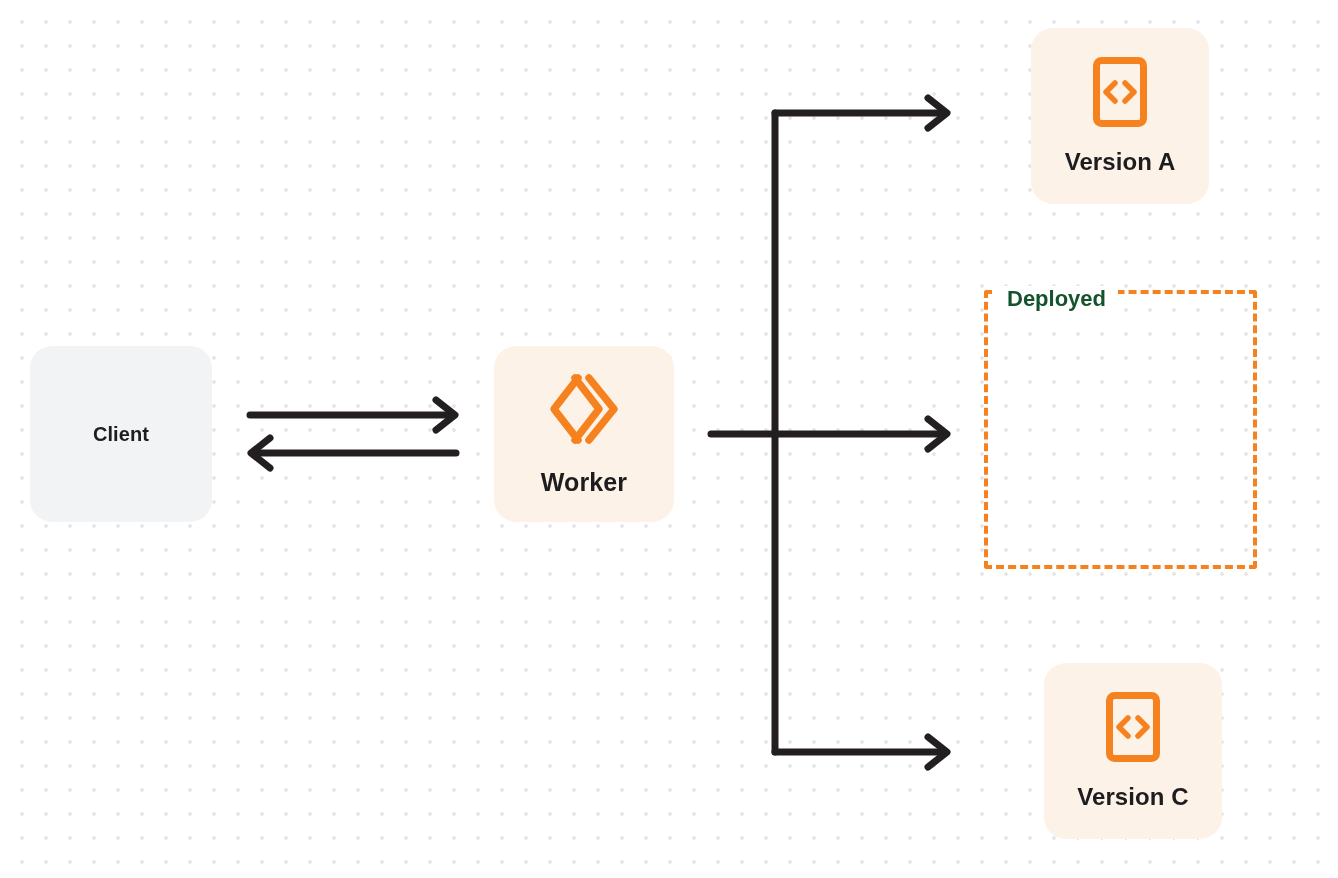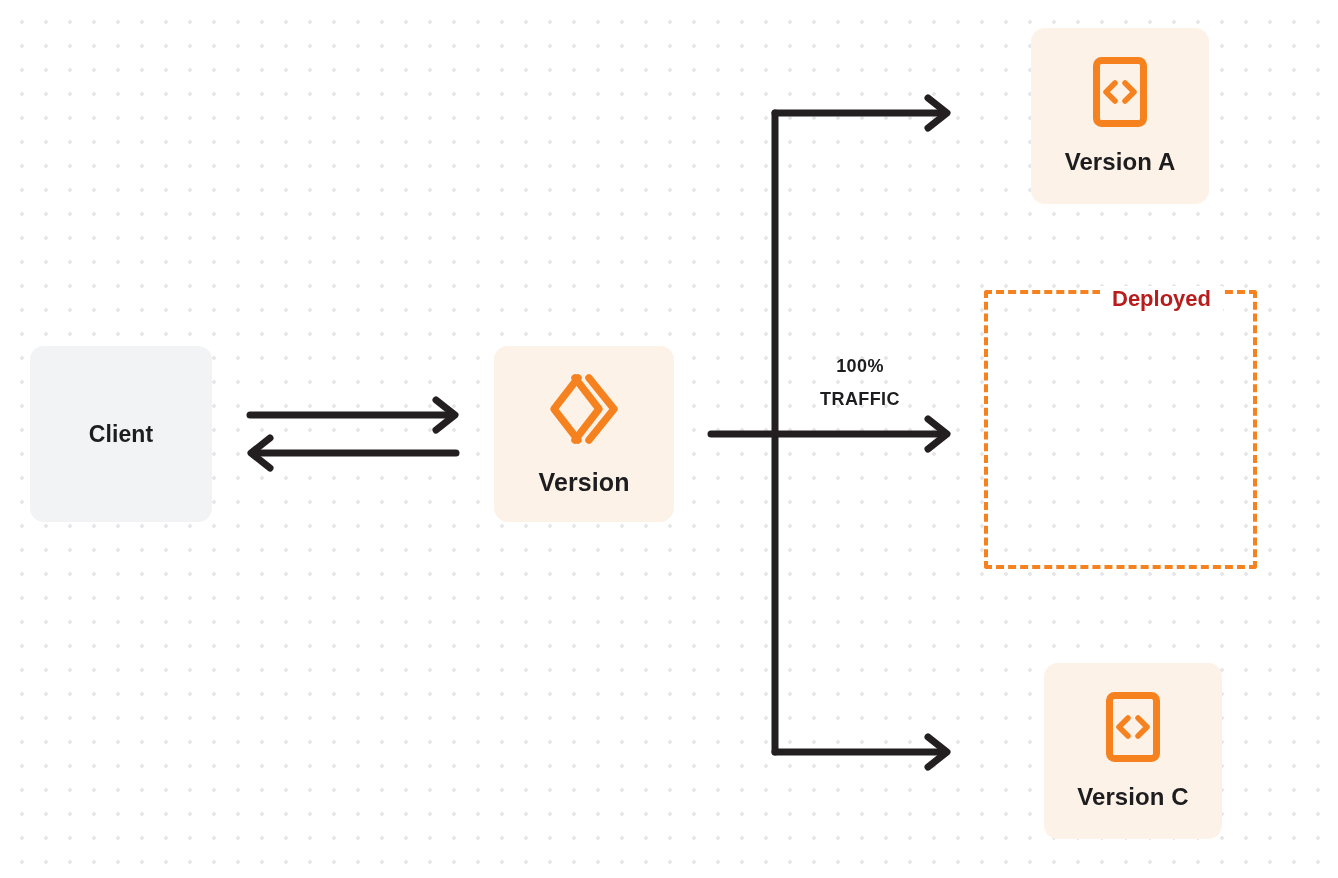--- a/index.html
+++ b/index.html
@@ -24,41 +24,41 @@
     position: absolute;
     left: 0; top: 0;
     width: 1338px;
     height: 878px;
   }
 
   
   .node {
     position: absolute;
     box-sizing: border-box;
-    border-radius: 14px;
+    border-radius: 22px;
     display: flex;
     flex-direction: column;
     align-items: center;
     justify-content: center;
   }
   .node-label {
     font-weight: bold;
     color: #1d1d1f;
     letter-spacing: 0.1px;
     white-space: nowrap;
   }
 
   .client-node {
     left: 30px;
     top: 346px;
     width: 182px;
     height: 176px;
     background: #f2f3f4;
   }
-  .client-node .node-label { font-size: 23px; }
+  .client-node .node-label { font-size: 20px; }
 
   .worker-node {
     left: 494px;
     top: 346px;
     width: 180px;
     height: 176px;
     background: #fdf2e7;
   }
   .worker-node .node-label { font-size: 25px; margin-top: 18px; }
 
@@ -79,25 +79,25 @@
     left: 984px;
     top: 290px;
     width: 273px;
     height: 279px;
     box-sizing: border-box;
     border: 4px dashed #f6821f;
     border-radius: 3px;
   }
   .deployed-label {
     position: absolute;
-    left: 1100px;
+    left: 995px;
     top: 286px;
     padding: 0 12px;
     background: #ffffff;
-    color: #b91c1c;
+    color: #14532d;
     font-size: 22px;
     font-weight: bold;
     line-height: 26px;
     white-space: nowrap;
   }
 
   
   .traffic-label {
     position: absolute;
     left: 790px;
@@ -144,44 +144,40 @@
       <g>
         <line x1="775" y1="752" x2="944" y2="752"></line>
         <polyline points="928,737 947,752 928,767"></polyline>
       </g>
     </g>
   </svg>
 
   <div class="deployed-box"></div>
   <div class="deployed-label">Deployed</div>
 
-  <div class="traffic-label">
-    <div>100%</div>
-    <div>TRAFFIC</div>
-  </div>
 
   <div class="node client-node">
     <div class="node-label">Client</div>
   </div>
 
   <div class="node worker-node">
     <span>
       <svg width="78" height="74" viewBox="0 0 78 74" xmlns="http://www.w3.org/2000/svg">
         <g fill="none" stroke="#F6821F" stroke-width="7.5" stroke-linecap="round" stroke-linejoin="round">
           <polyline points="33,6 9,37 33,68"></polyline>
           <polyline points="44,6 69,37 44,68"></polyline>
           <polyline points="57,6 74,37 57,68" opacity="0"></polyline>
           <polyline points="24,6 48,37 24,68" opacity="0"></polyline>
         </g>
         <g fill="none" stroke="#F6821F" stroke-width="7.5" stroke-linecap="round" stroke-linejoin="round">
           <polyline points="30,6 54,37 30,68"></polyline>
         </g>
       </svg>
     </span>
-    <div class="node-label">Version</div>
+    <div class="node-label">Worker</div>
   </div>
 
   <div class="node version-node ver-a">
     <span>
       <svg width="56" height="72" viewBox="0 0 56 72" xmlns="http://www.w3.org/2000/svg">
         <rect x="4.5" y="4.5" width="47" height="63" rx="5" ry="5" fill="none" stroke="#F6821F" stroke-width="7"></rect>
         <g fill="none" stroke="#F6821F" stroke-width="5.5" stroke-linecap="round" stroke-linejoin="round">
           <polyline points="23,27 14,36 23,45"></polyline>
           <polyline points="33,27 42,36 33,45"></polyline>
         </g>

